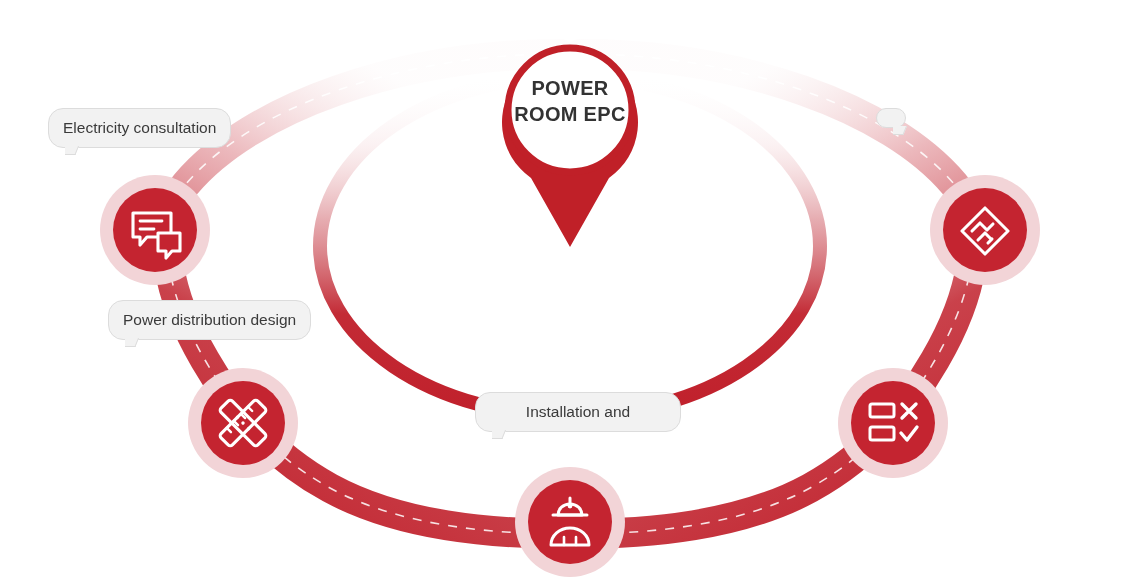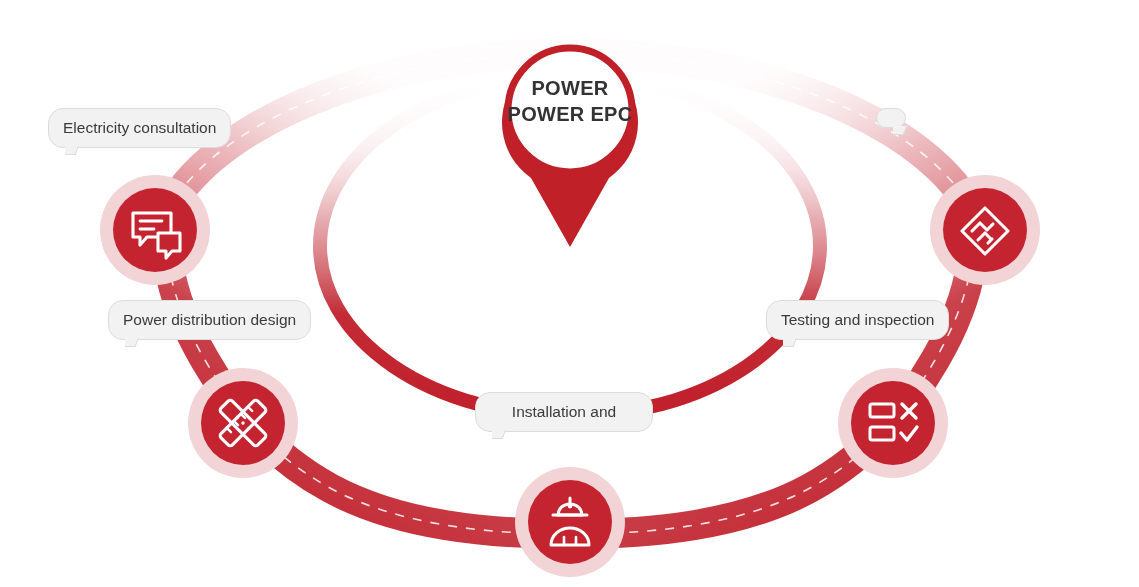--- a/index.html
+++ b/index.html
@@ -205,40 +205,36 @@
     </g>
 
     <g>
       <path d="M 570 247 L 609 178 A 68 68 0 1 0 531 178 Z" fill="#C02028"></path>
       <circle cx="570" cy="110" r="62" fill="#ffffff" stroke="#C02028" stroke-width="7"></circle>
     </g>
   </svg>
 
   <div class="pin-text" style="left:475px; top:75px;">
     <div>POWER</div>
-    <div>POWER EPC</div>
+    <div>ROOM EPC</div>
   </div>
 
   <div class="label-box" style="left:48px; top:108px;">
     <span>Electricity consultation</span>
     <span class="tail"></span>
   </div>
 
   <div class="label-box" style="left:108px; top:300px;">
     <span>Power distribution design</span>
     <span class="tail"></span>
   </div>
 
-  <div class="label-box label-multi" style="left:475px; top:392px; width:178px;">
+  <div class="label-box label-multi" style="left:475px; top:392px; width:206px;">
     <div>Installation and</div>
     <span class="tail"></span>
   </div>
 
-  <div class="label-box" style="left:766px; top:300px;">
-    <span>Testing and inspection</span>
-    <span class="tail"></span>
-  </div>
 
   <div class="label-box" style="left:876px; top:108px;">
     <span class="tail"></span>
   </div>
 
 </div>
 
 </body></html>

